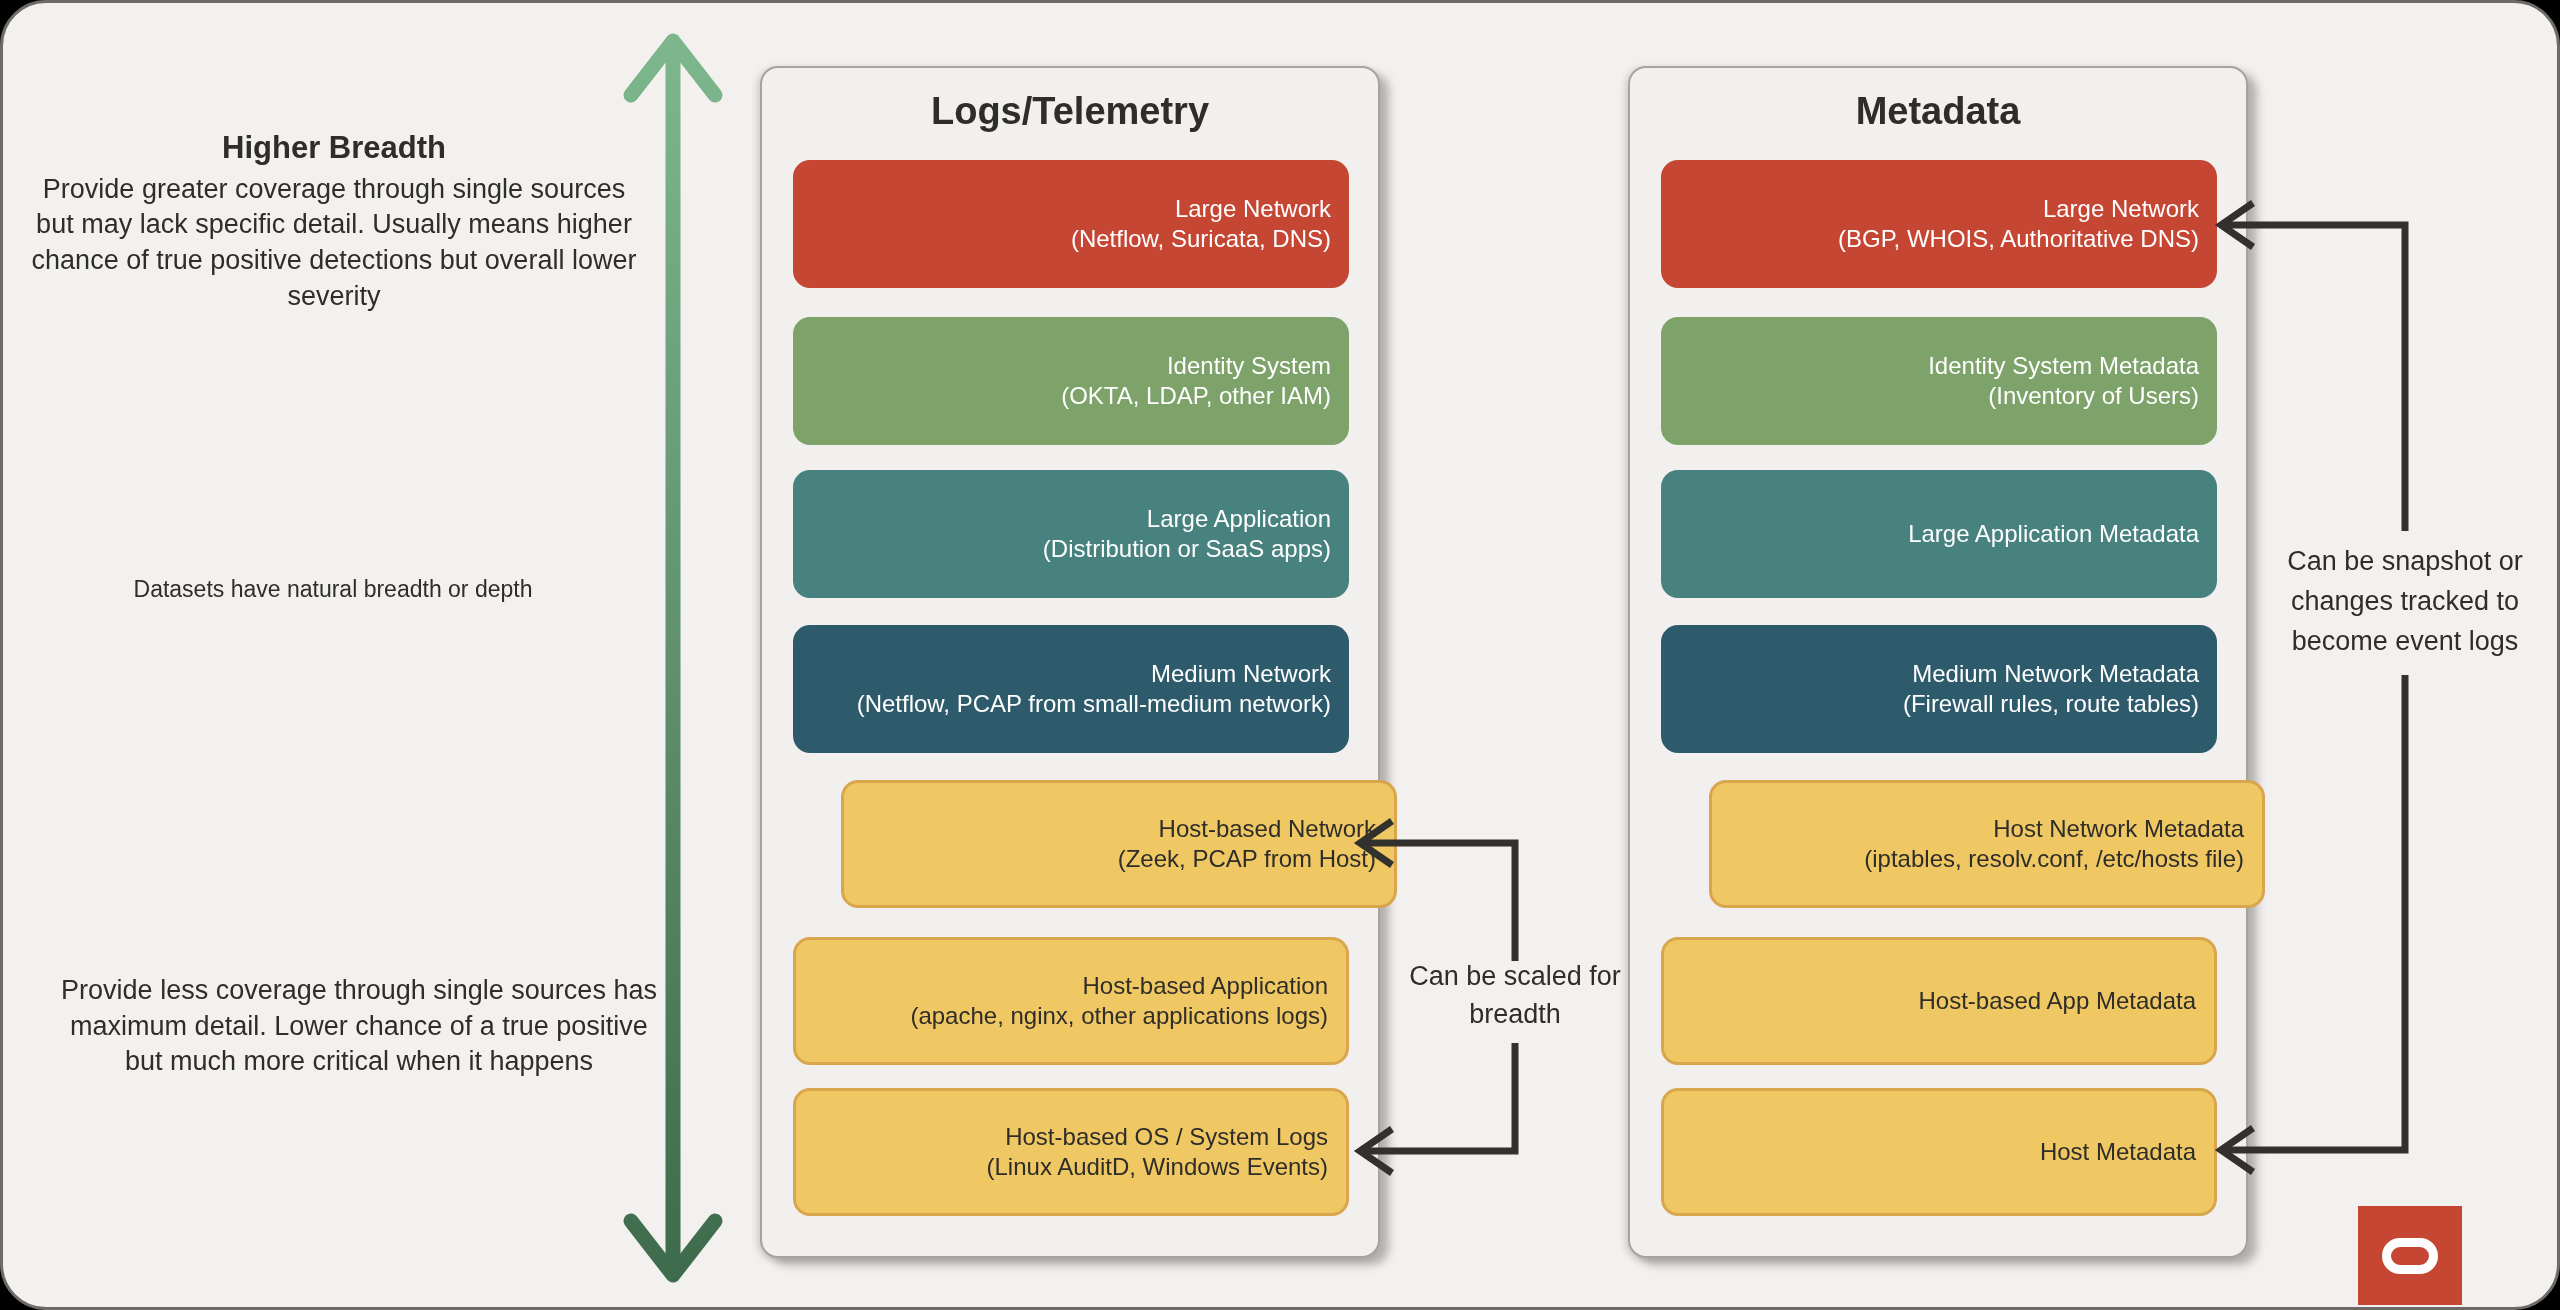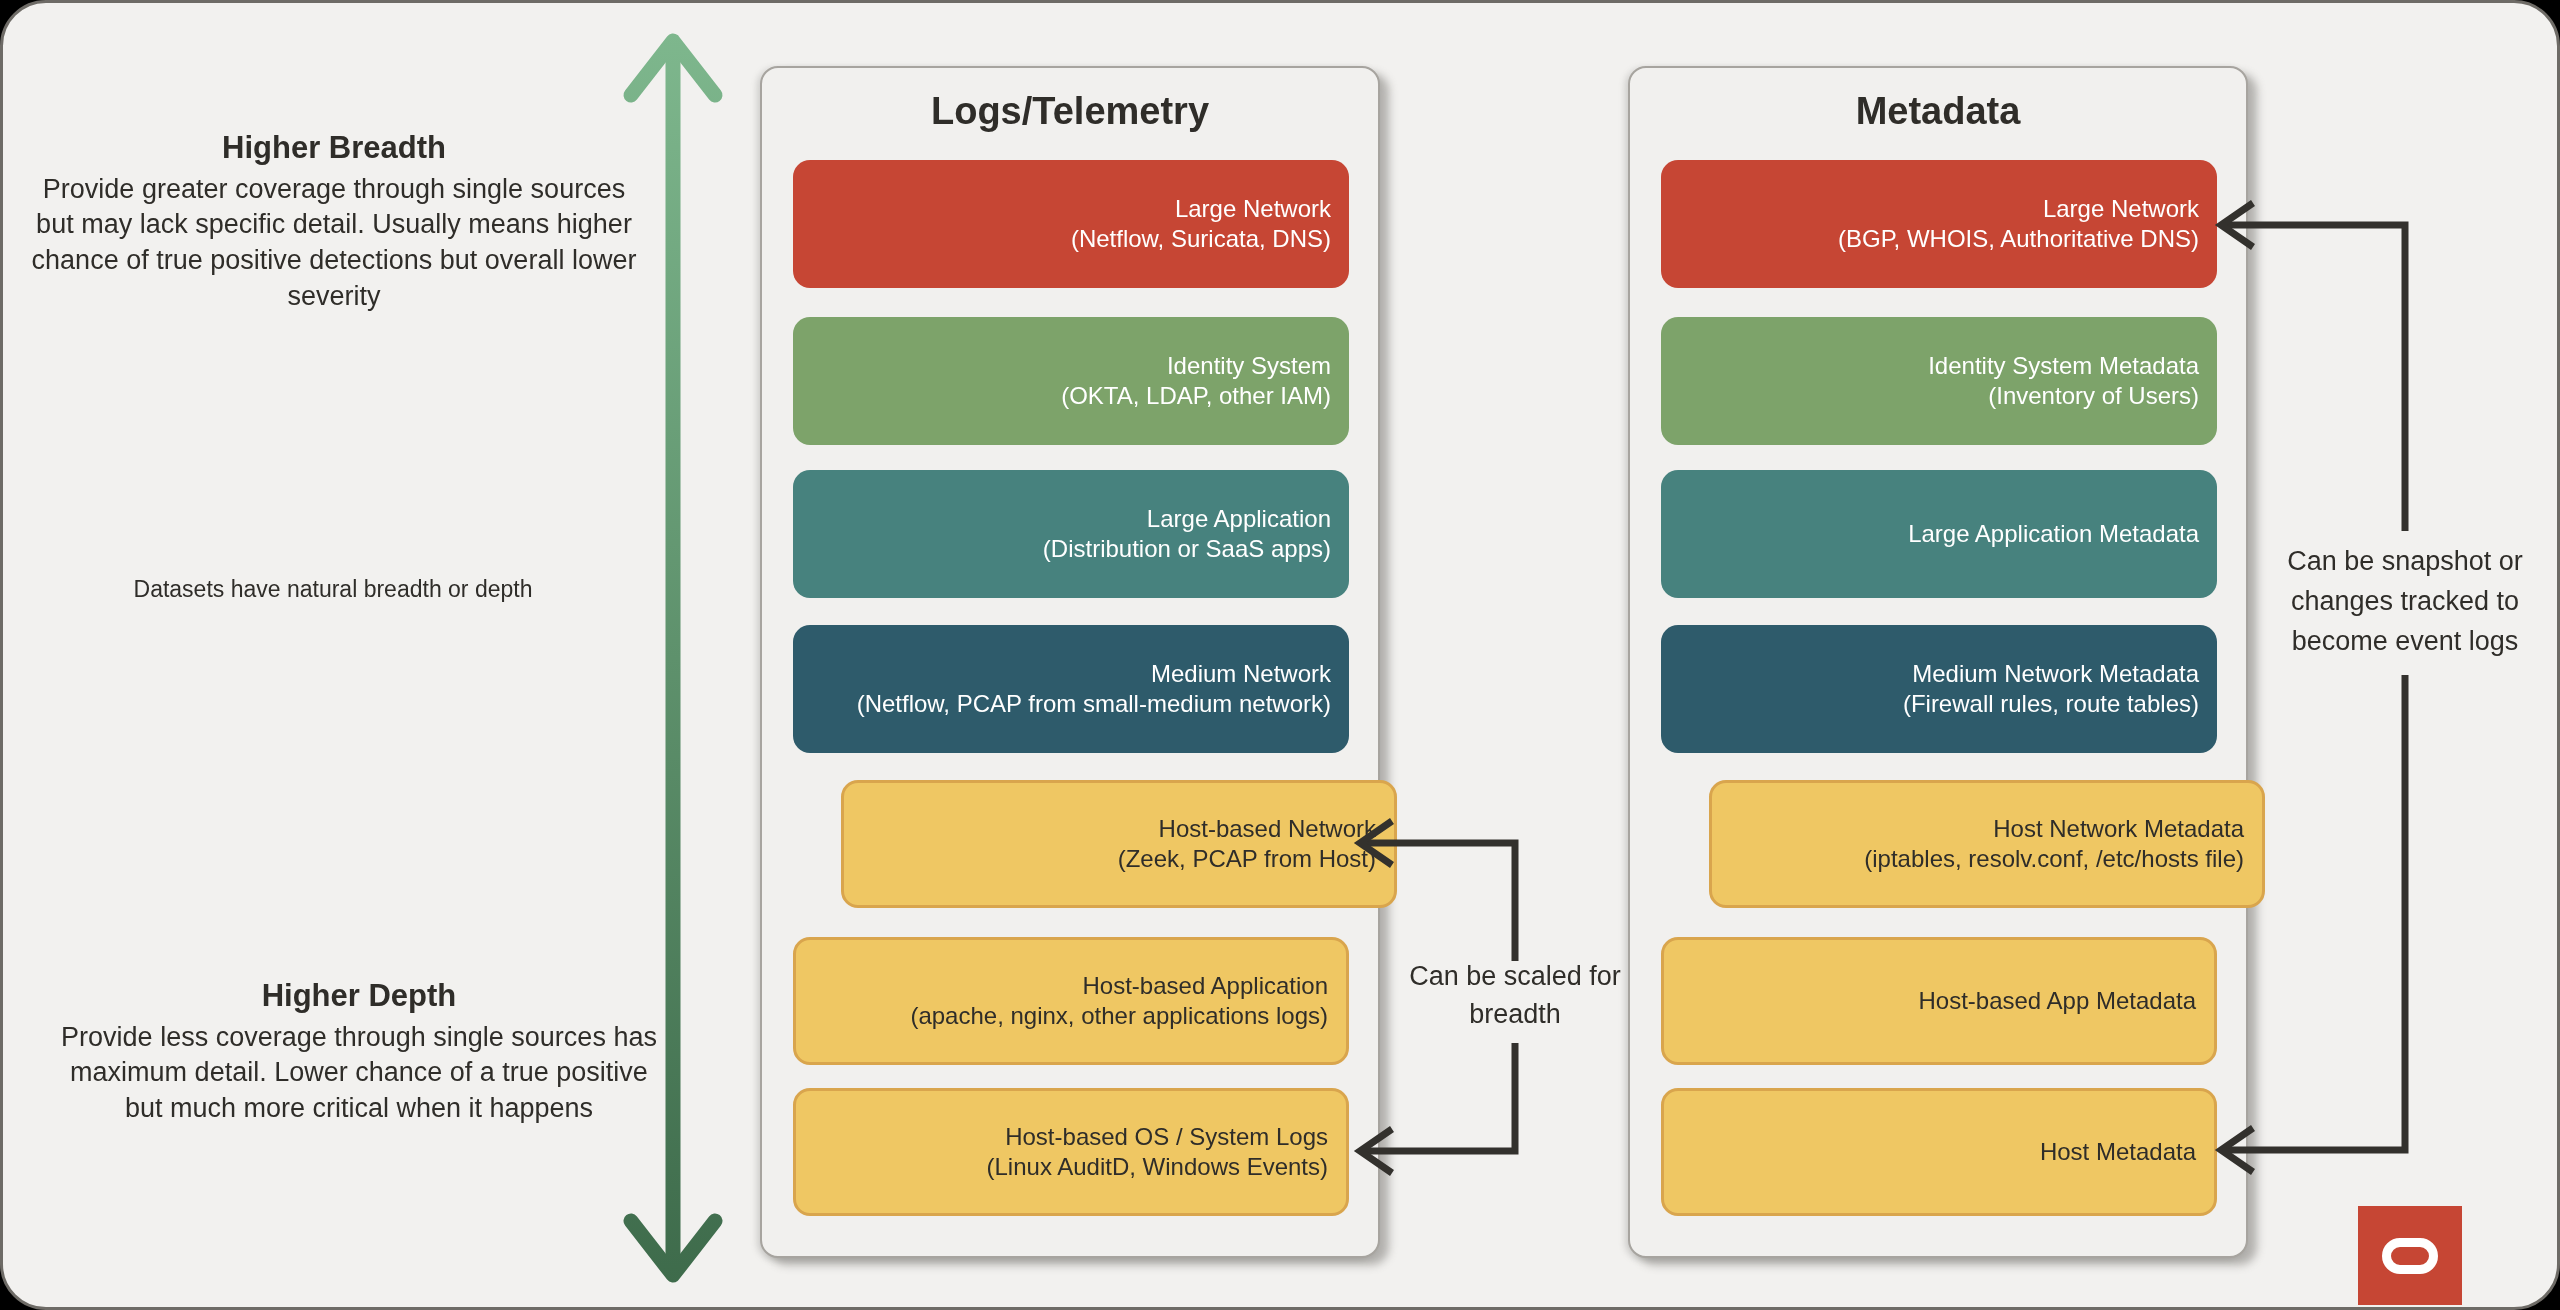--- a/index.html
+++ b/index.html
@@ -104,21 +104,20 @@
       <polyline points="28,1190 70,1244 112,1190"></polyline>
     </g>
   </svg>
 
   <div class="axis-note" id="note-breadth">
     <div class="t">Higher Breadth</div>
     <div class="b">Provide greater coverage through single sources but may lack specific detail. Usually means higher chance of true positive detections but overall lower severity</div>
   </div>
   <div class="axis-note" id="note-middle">Datasets have natural breadth or depth</div>
   <div class="axis-note" id="note-depth">
-    <div class="t">Higher Depth</div>
     <div class="b">Provide less coverage through single sources has maximum detail. Lower chance of a true positive but much more critical when it happens</div>
   </div>
 
   <div class="panel" id="panel-logs">
     <div class="panel-title">Logs/Telemetry</div>
     <div class="boxes">
       <div class="box" data-color="red">
         <div>Large Network</div>
         <div>(Netflow, Suricata, DNS)</div>
       </div>

